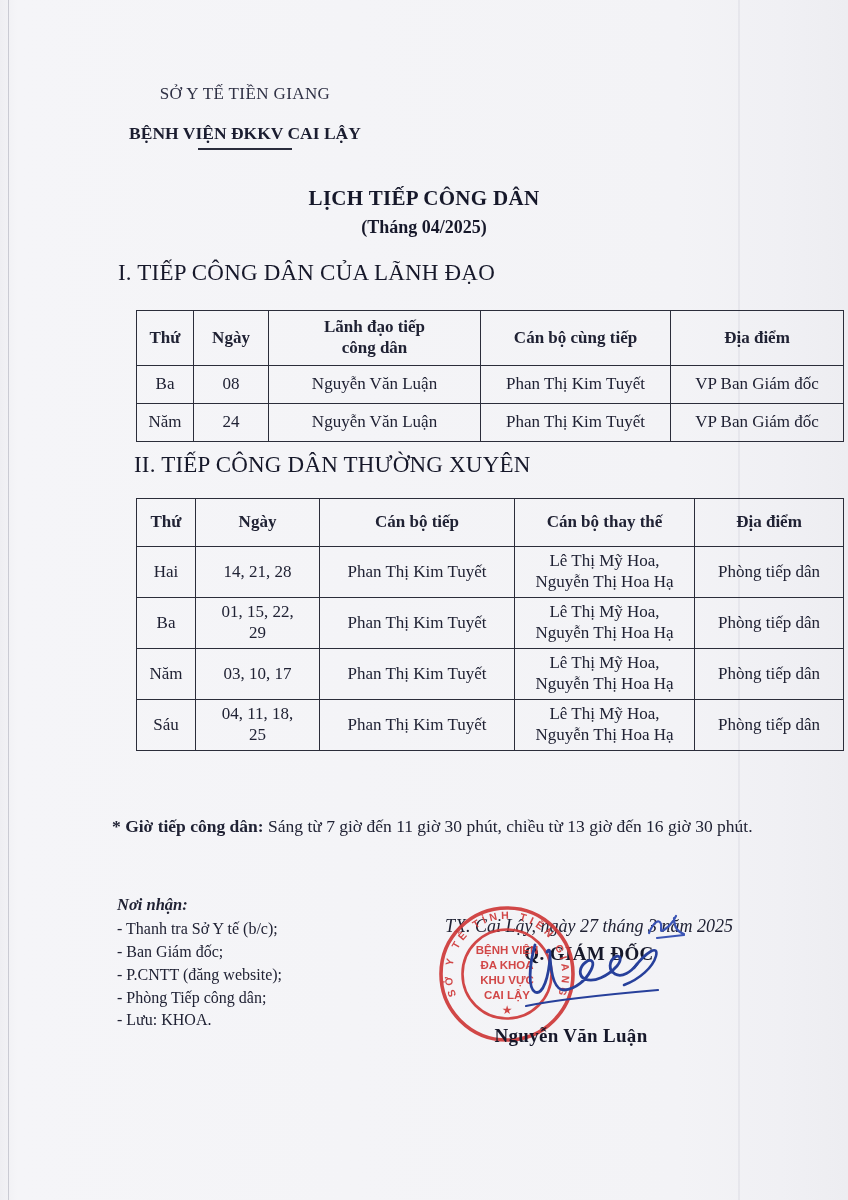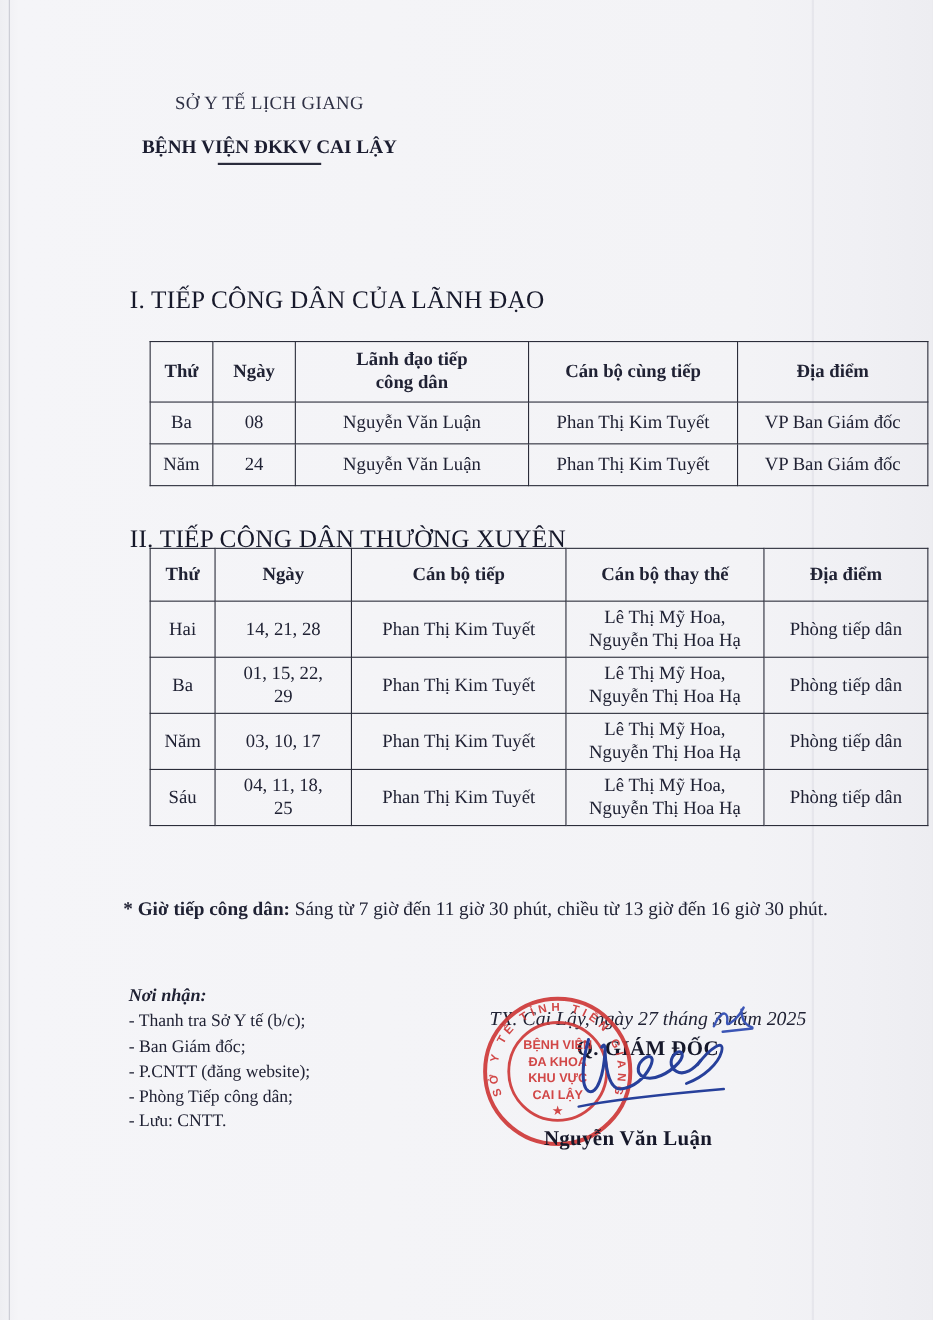--- a/index.html
+++ b/index.html
@@ -20,21 +20,21 @@
   .org-parent{font-size:17px;letter-spacing:.4px;color:#2e3044;}
   .org-name{font-size:17.5px;font-weight:bold;margin-top:19px;color:#1b1d30;}
   .org-underline{width:94px;height:0;border-bottom:2px solid #2a2c3c;margin:4px auto 0;}
 
   .title-block{position:absolute;left:0;top:186px;width:848px;text-align:center;}
   .title-main{font-size:21px;font-weight:bold;letter-spacing:.3px;color:#16182a;}
   .title-sub{font-size:18px;font-weight:bold;margin-top:6px;color:#16182a;}
 
   .sec-heading{position:absolute;left:118px;font-size:23px;font-weight:normal;color:#16182a;letter-spacing:.2px;}
   #sec1-heading{top:260px;}
-  #sec2-heading{top:477px;}
+  #sec2-heading{top:452px;margin-left:16px;}
 
   table.sched{position:absolute;left:88px;border-collapse:collapse;table-layout:fixed;background:transparent;margin-left:48px;}
   table.sched th,table.sched td{
     border:1.6px solid #2b2d3a;
     text-align:center;vertical-align:middle;
     font-size:17px;line-height:1.22;
     padding:2px 4px;white-space:pre-line;
     color:#20223400;color:#202234;
   }
   table.sched th{font-weight:bold;}
@@ -62,25 +62,29 @@
   .initials-svg{position:absolute;left:643px;top:911px;width:52px;height:34px;}
 </style>
 </head>
 <body>
 
 <div class="page">
   <div class="edge-left"></div>
   <div class="edge-streak"></div>
 
   <div class="org-block">
-    <div class="org-parent">SỞ Y TẾ LỊCH GIANG</div>
+    <div class="org-parent">SỞ Y TẾ TIỀN GIANG</div>
     <div class="org-name">BỆNH VIỆN ĐKKV CAI LẬY</div>
     <div class="org-underline"></div>
   </div>
 
+  <div class="title-block">
+    <div class="title-main">LỊCH TIẾP CÔNG DÂN</div>
+    <div class="title-sub">(Tháng 04/2025)</div>
+  </div>
 
   <div class="sec-heading" id="sec1-heading">I. TIẾP CÔNG DÂN CỦA LÃNH ĐẠO</div>
 
   <table class="sched" id="table1">
     <colgroup>
       <col style="width:57px">
         <col style="width:75px">
         <col style="width:212px">
         <col style="width:190px">
         <col style="width:173px">
@@ -171,21 +175,21 @@
   </table>
 
   <div class="note"><span class="note-label">* Giờ tiếp công dân:</span><span> Sáng từ 7 giờ đến 11 giờ 30 phút, chiều từ 13 giờ đến 16 giờ 30 phút.</span></div>
 
   <div class="recipients">
     <div class="recip-label">Nơi nhận:</div>
     <div>- Thanh tra Sở Y tế (b/c);</div>
     <div>- Ban Giám đốc;</div>
     <div>- P.CNTT (đăng website);</div>
     <div>- Phòng Tiếp công dân;</div>
-    <div>- Lưu: CNTT.</div>
+    <div>- Lưu: KHOA.</div>
   </div>
 
   <div class="sig-block">
     <div class="place-date">TX. Cai Lậy, ngày 27 tháng 3 năm 2025</div>
     <div class="sig-position">Q. GIÁM ĐỐC</div>
   </div>
 
   <svg class="stamp" viewBox="-71 -71 142 142">
     <circle cx="0" cy="0" r="66" fill="none" stroke="#cf3a3a" stroke-width="3.6"></circle>
     <circle cx="0" cy="0" r="44.5" fill="none" stroke="#cf3a3a" stroke-width="2.6"></circle>

